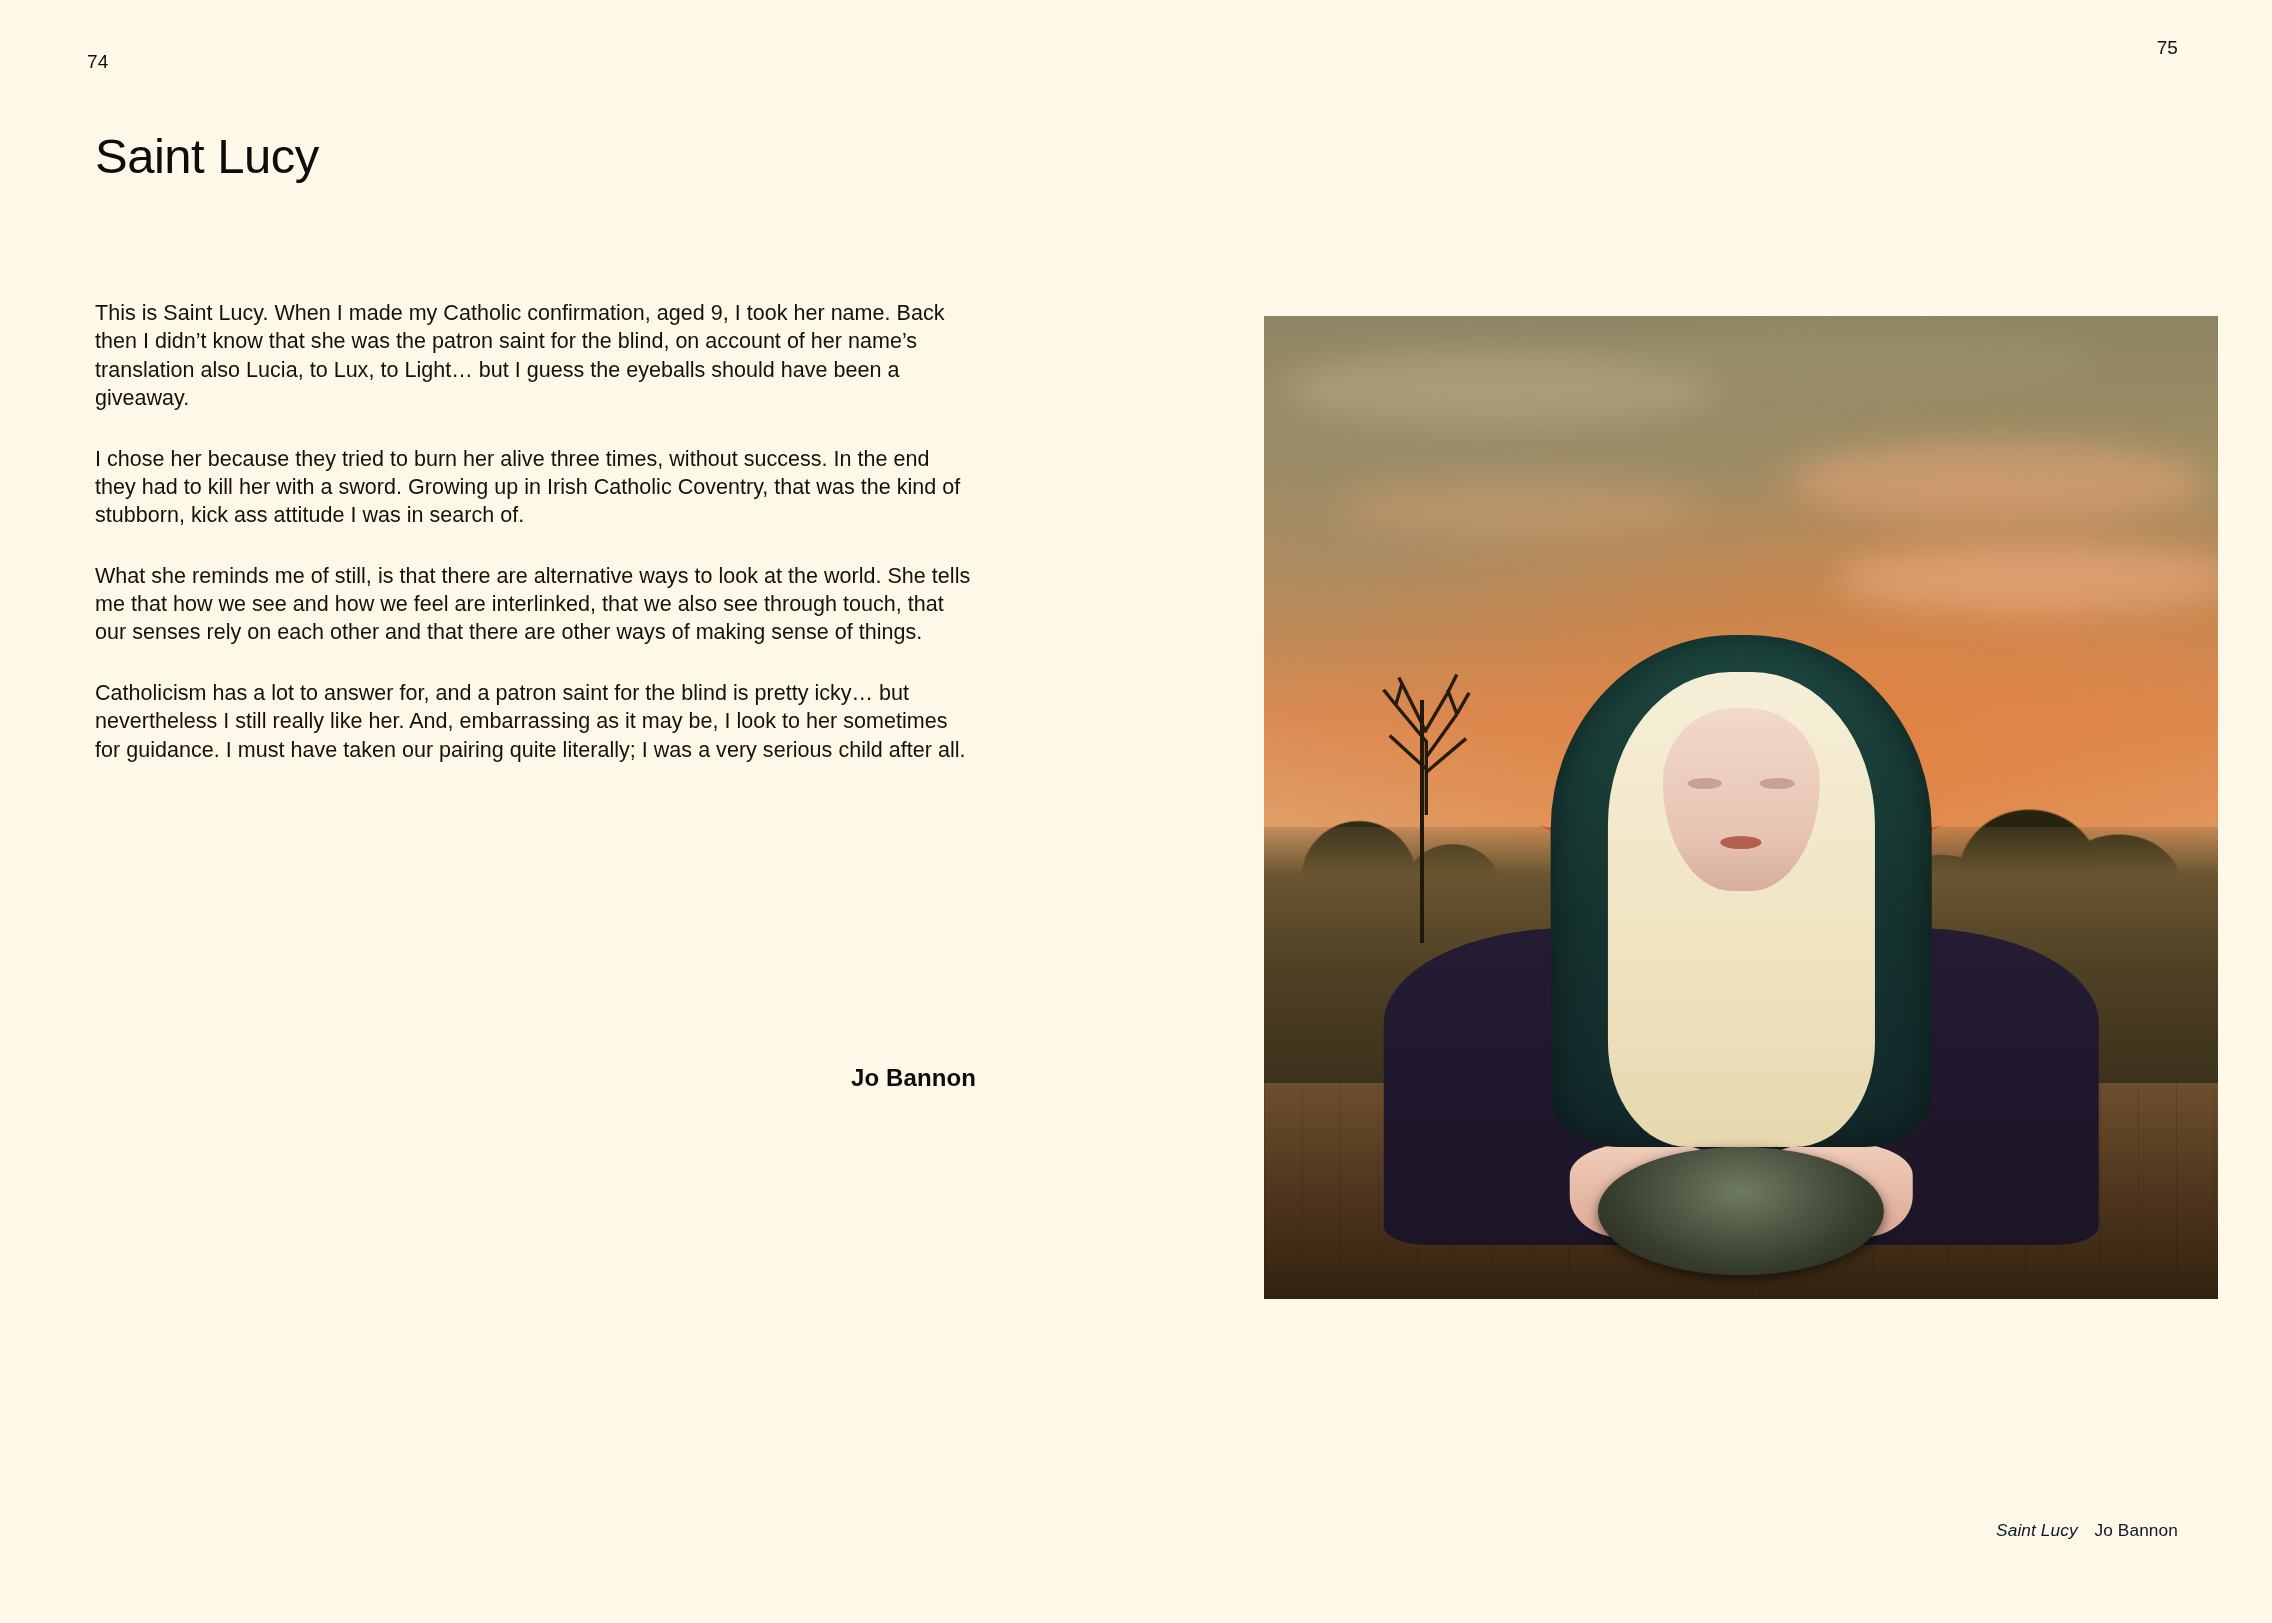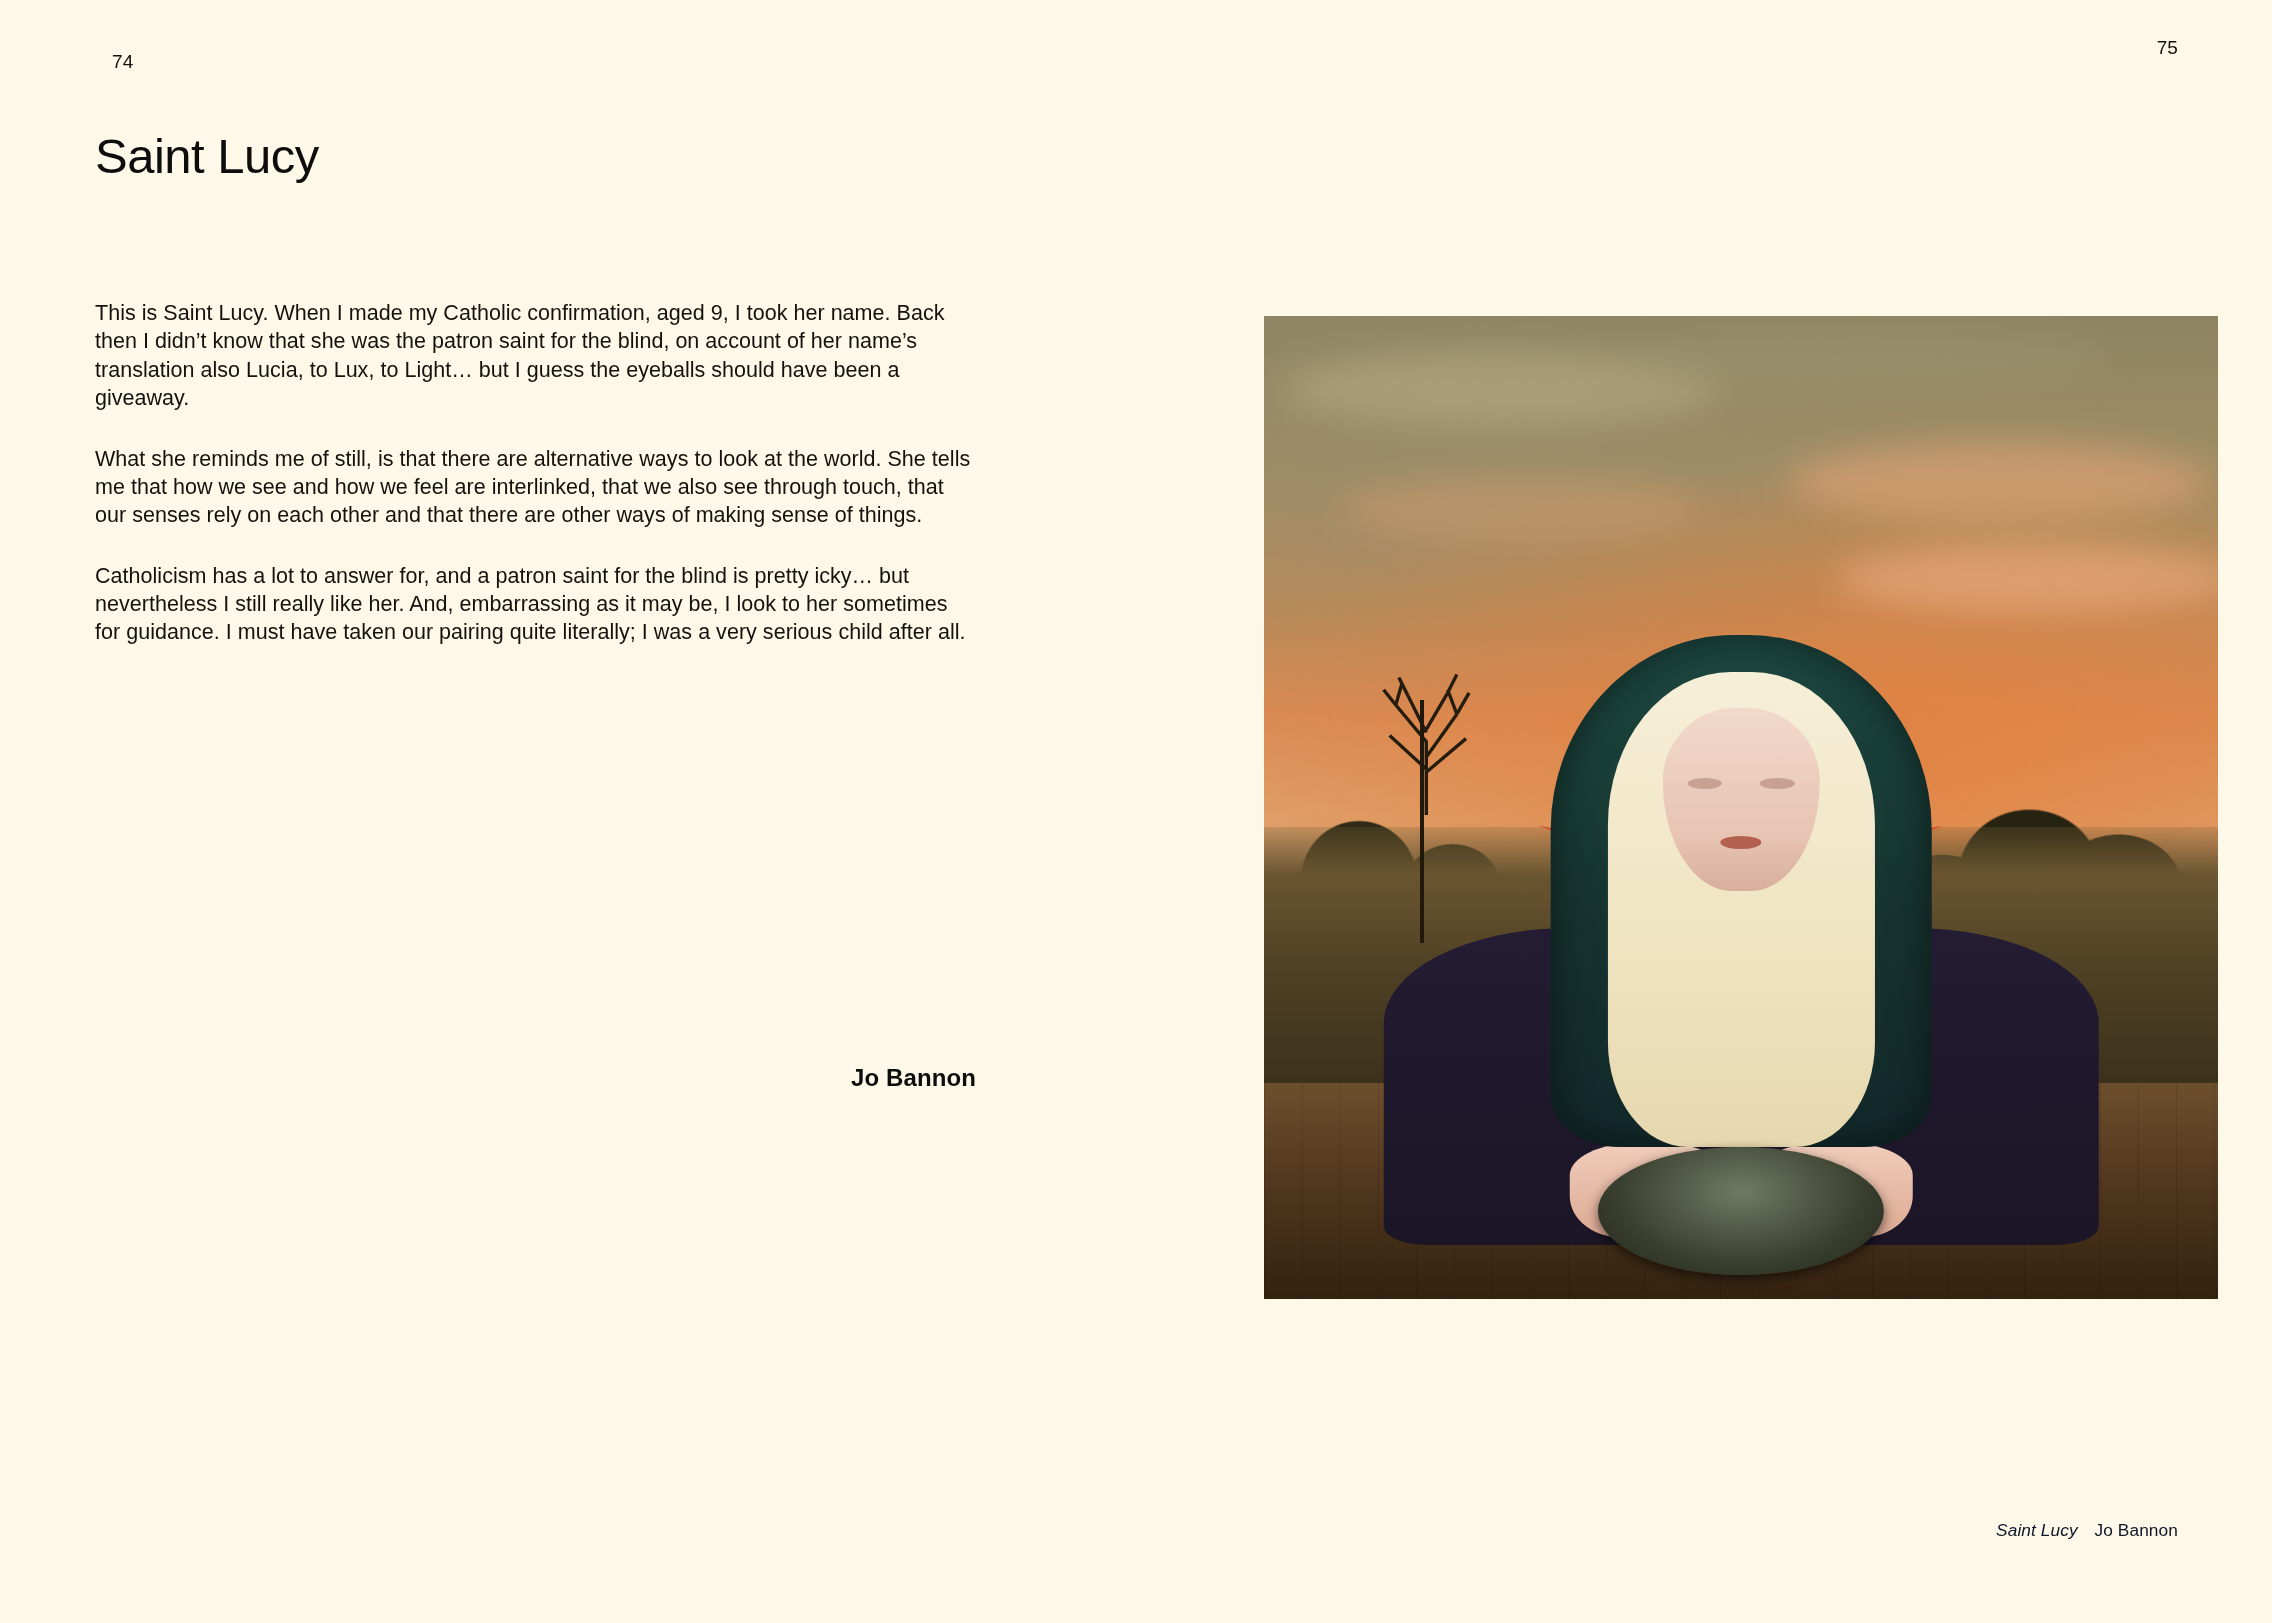--- a/index.html
+++ b/index.html
@@ -21,21 +21,21 @@
     inset: 0;
   }
 
   
   .folio {
     position: absolute;
     font-size: 19px;
     letter-spacing: 0.1px;
     color: #15110c;
   }
-  .folio-left  { left: 112px;  top: 51px; }
+  .folio-left  { left: 87px;  top: 51px; }
   .folio-right { right: 95px; top: 37px; text-align: right; }
 
   
   .left-col {
     position: absolute;
     left: 95px;
     top: 128px;
     width: 891px;
   }
   .page-title {
@@ -297,20 +297,21 @@
 
   <div class="folio folio-left">74</div>
   <div class="folio folio-right">75</div>
 
   <div class="left-col">
     <h1 class="page-title">Saint Lucy</h1>
   </div>
 
   <div class="body-copy">
     <p>This is Saint Lucy. When I made my Catholic confirmation, aged 9, I took her name. Back then I didn’t know that she was the patron saint for the blind, on account of her name’s translation also Lucia, to Lux, to Light… but I guess the eyeballs should have been a giveaway.</p>
+    <p>I chose her because they tried to burn her alive three times, without success. In the end they had to kill her with a sword. Growing up in Irish Catholic Coventry, that was the kind of stubborn, kick ass attitude I was in search of.</p>
     <p>What she reminds me of still, is that there are alternative ways to look at the world. She tells me that how we see and how we feel are interlinked, that we also see through touch, that our senses rely on each other and that there are other ways of making sense of things.</p>
     <p>Catholicism has a lot to answer for, and a patron saint for the blind is pretty icky… but nevertheless I still really like her. And, embarrassing as it may be, I look to her sometimes for guidance. I must have taken our pairing quite literally; I was a very serious child after all.</p>
   </div>
 
   <div class="byline">Jo Bannon</div>
 
   <figure class="plate">
     <div class="plate-inner">
       <div class="sky">
         <div class="cloud c1"></div>

